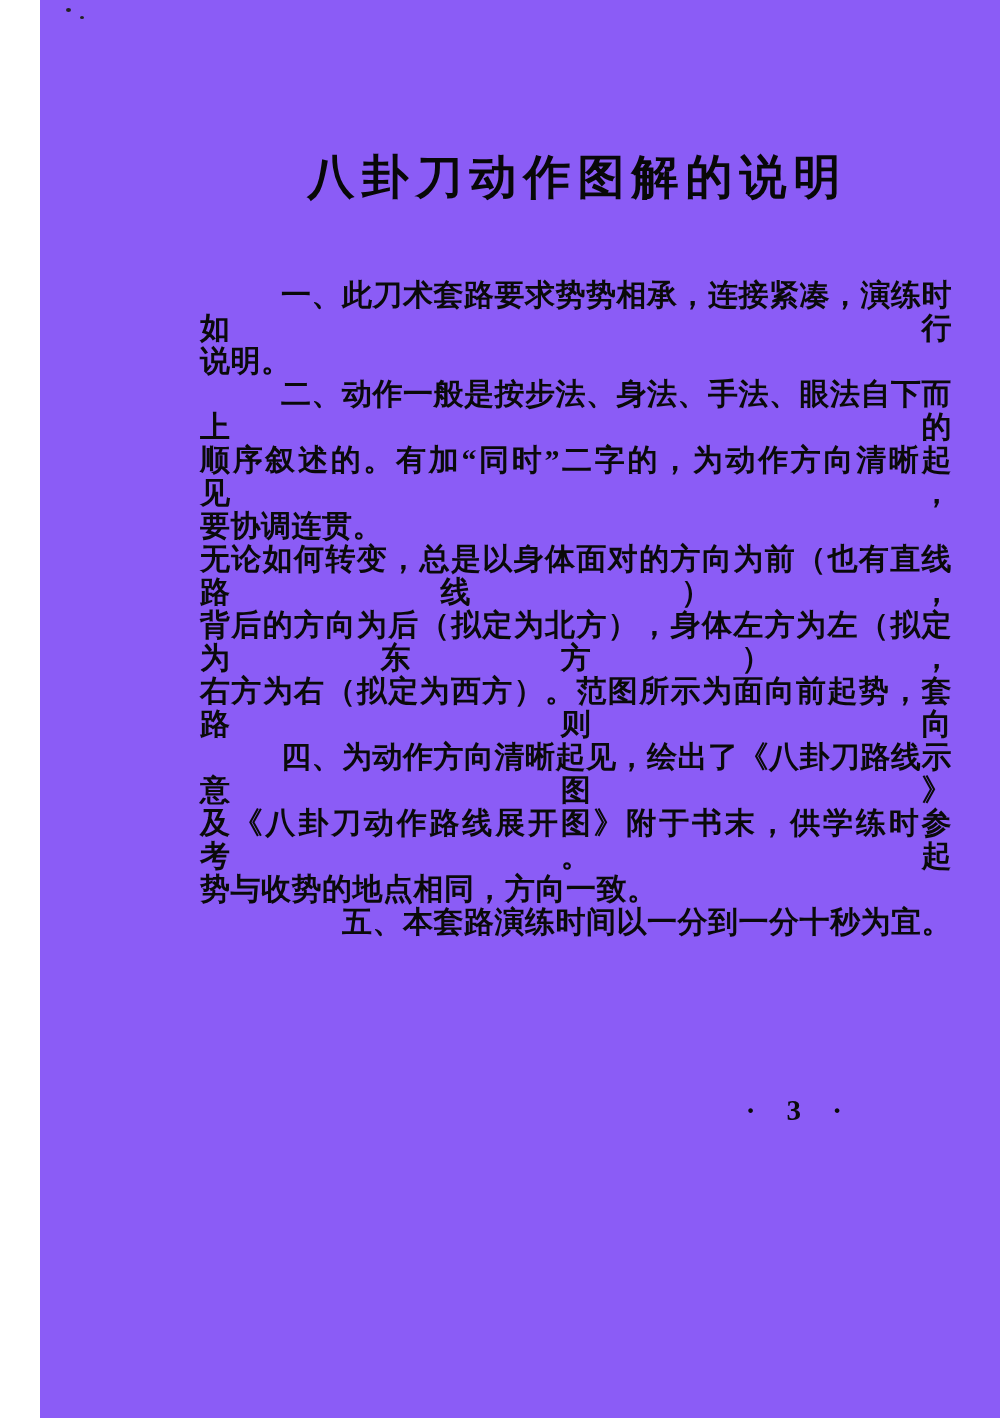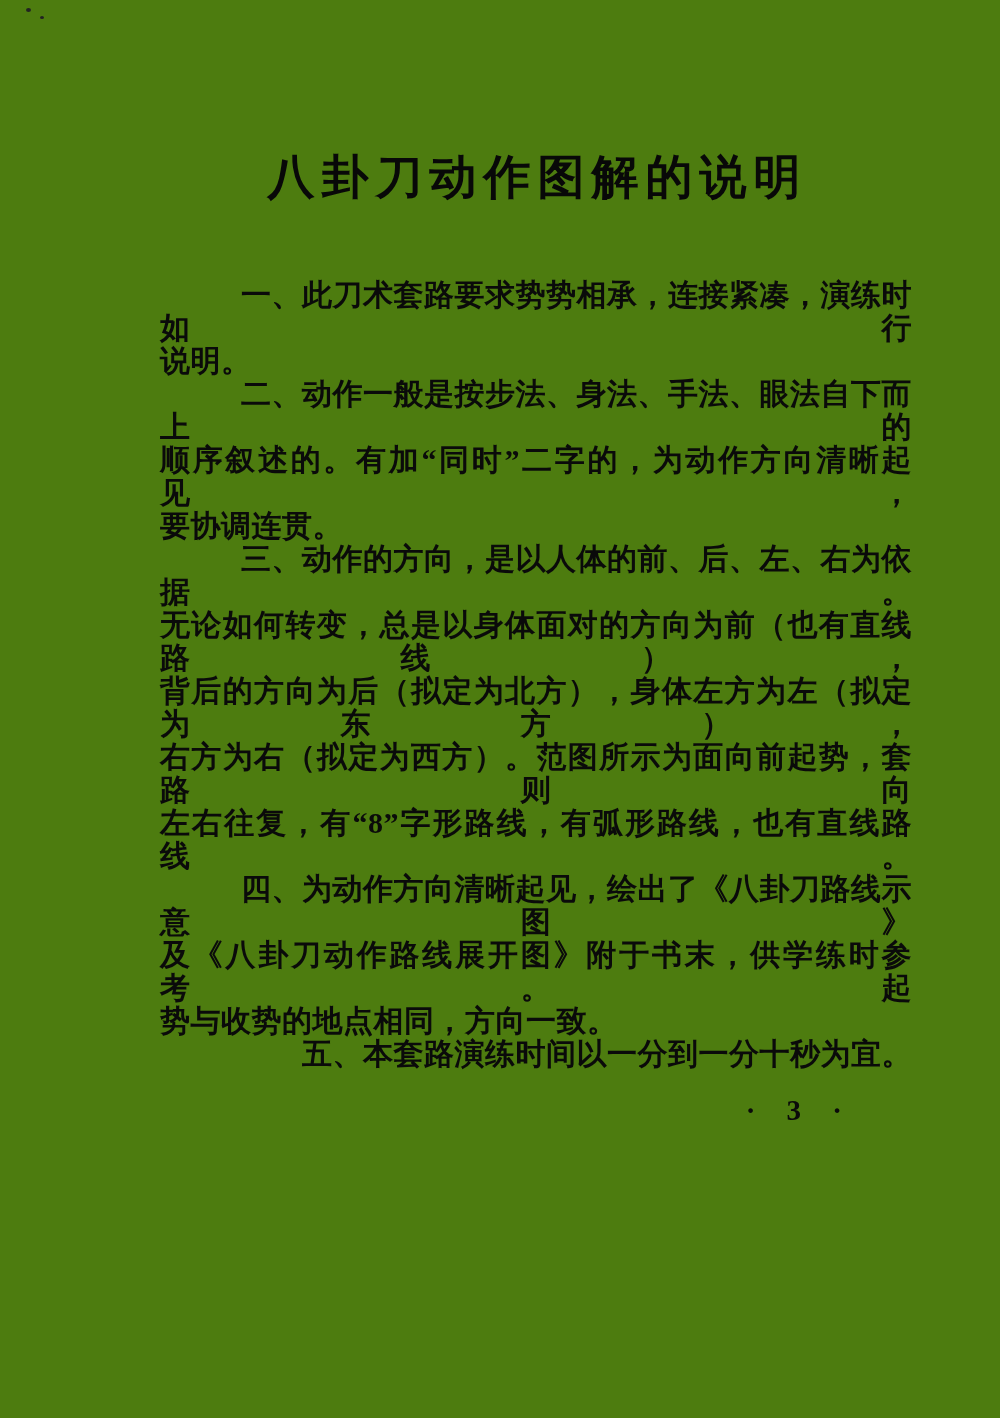--- a/index.html
+++ b/index.html
@@ -11,21 +11,22 @@
     height: 1418px;
     background: #ffffff;
     position: relative;
     overflow: hidden;
     font-family: "Liberation Serif", serif;
     color: #0b0b0b;
   }
   .page {
     position: absolute;
     inset: 0;
-    background: #4d7c0f;
+    background: #8b5cf6;
+    margin-left: 40px;
   }
   .title {
     position: absolute;
     top: 146px;
     left: 160px;
     width: 755px;
     margin: 0;
     text-align: center;
     font-size: 47px;
     font-weight: bold;
@@ -95,25 +96,23 @@
 
   <div class="body-text">
 
     <p class="line fill indent">一、此刀术套路要求势势相承，连接紧凑，演练时如行</p>
     <p class="line">说明。</p>
 
     <p class="line fill indent">二、动作一般是按步法、身法、手法、眼法自下而上的</p>
     <p class="line fill">顺序叙述的。有加“同时”二字的，为动作方向清晰起见，</p>
     <p class="line">要协调连贯。</p>
 
-    <p class="line fill indent">三、动作的方向，是以人体的前、后、左、右为依据。</p>
     <p class="line fill">无论如何转变，总是以身体面对的方向为前（也有直线路线），</p>
     <p class="line fill">背后的方向为后（拟定为北方），身体左方为左（拟定为东方），</p>
     <p class="line fill">右方为右（拟定为西方）。范图所示为面向前起势，套路则向</p>
-    <p class="line fill">左右往复，有“8”字形路线，有弧形路线，也有直线路线。</p>
 
     <p class="line fill indent">四、为动作方向清晰起见，绘出了《八卦刀路线示意图》</p>
     <p class="line fill">及《八卦刀动作路线展开图》附于书末，供学练时参考。起</p>
     <p class="line">势与收势的地点相同，方向一致。</p>
 
     <p class="line indent">五、本套路演练时间以一分到一分十秒为宜。</p>
   </div>
 
   <div class="page-number">· 3 ·</div>
 

